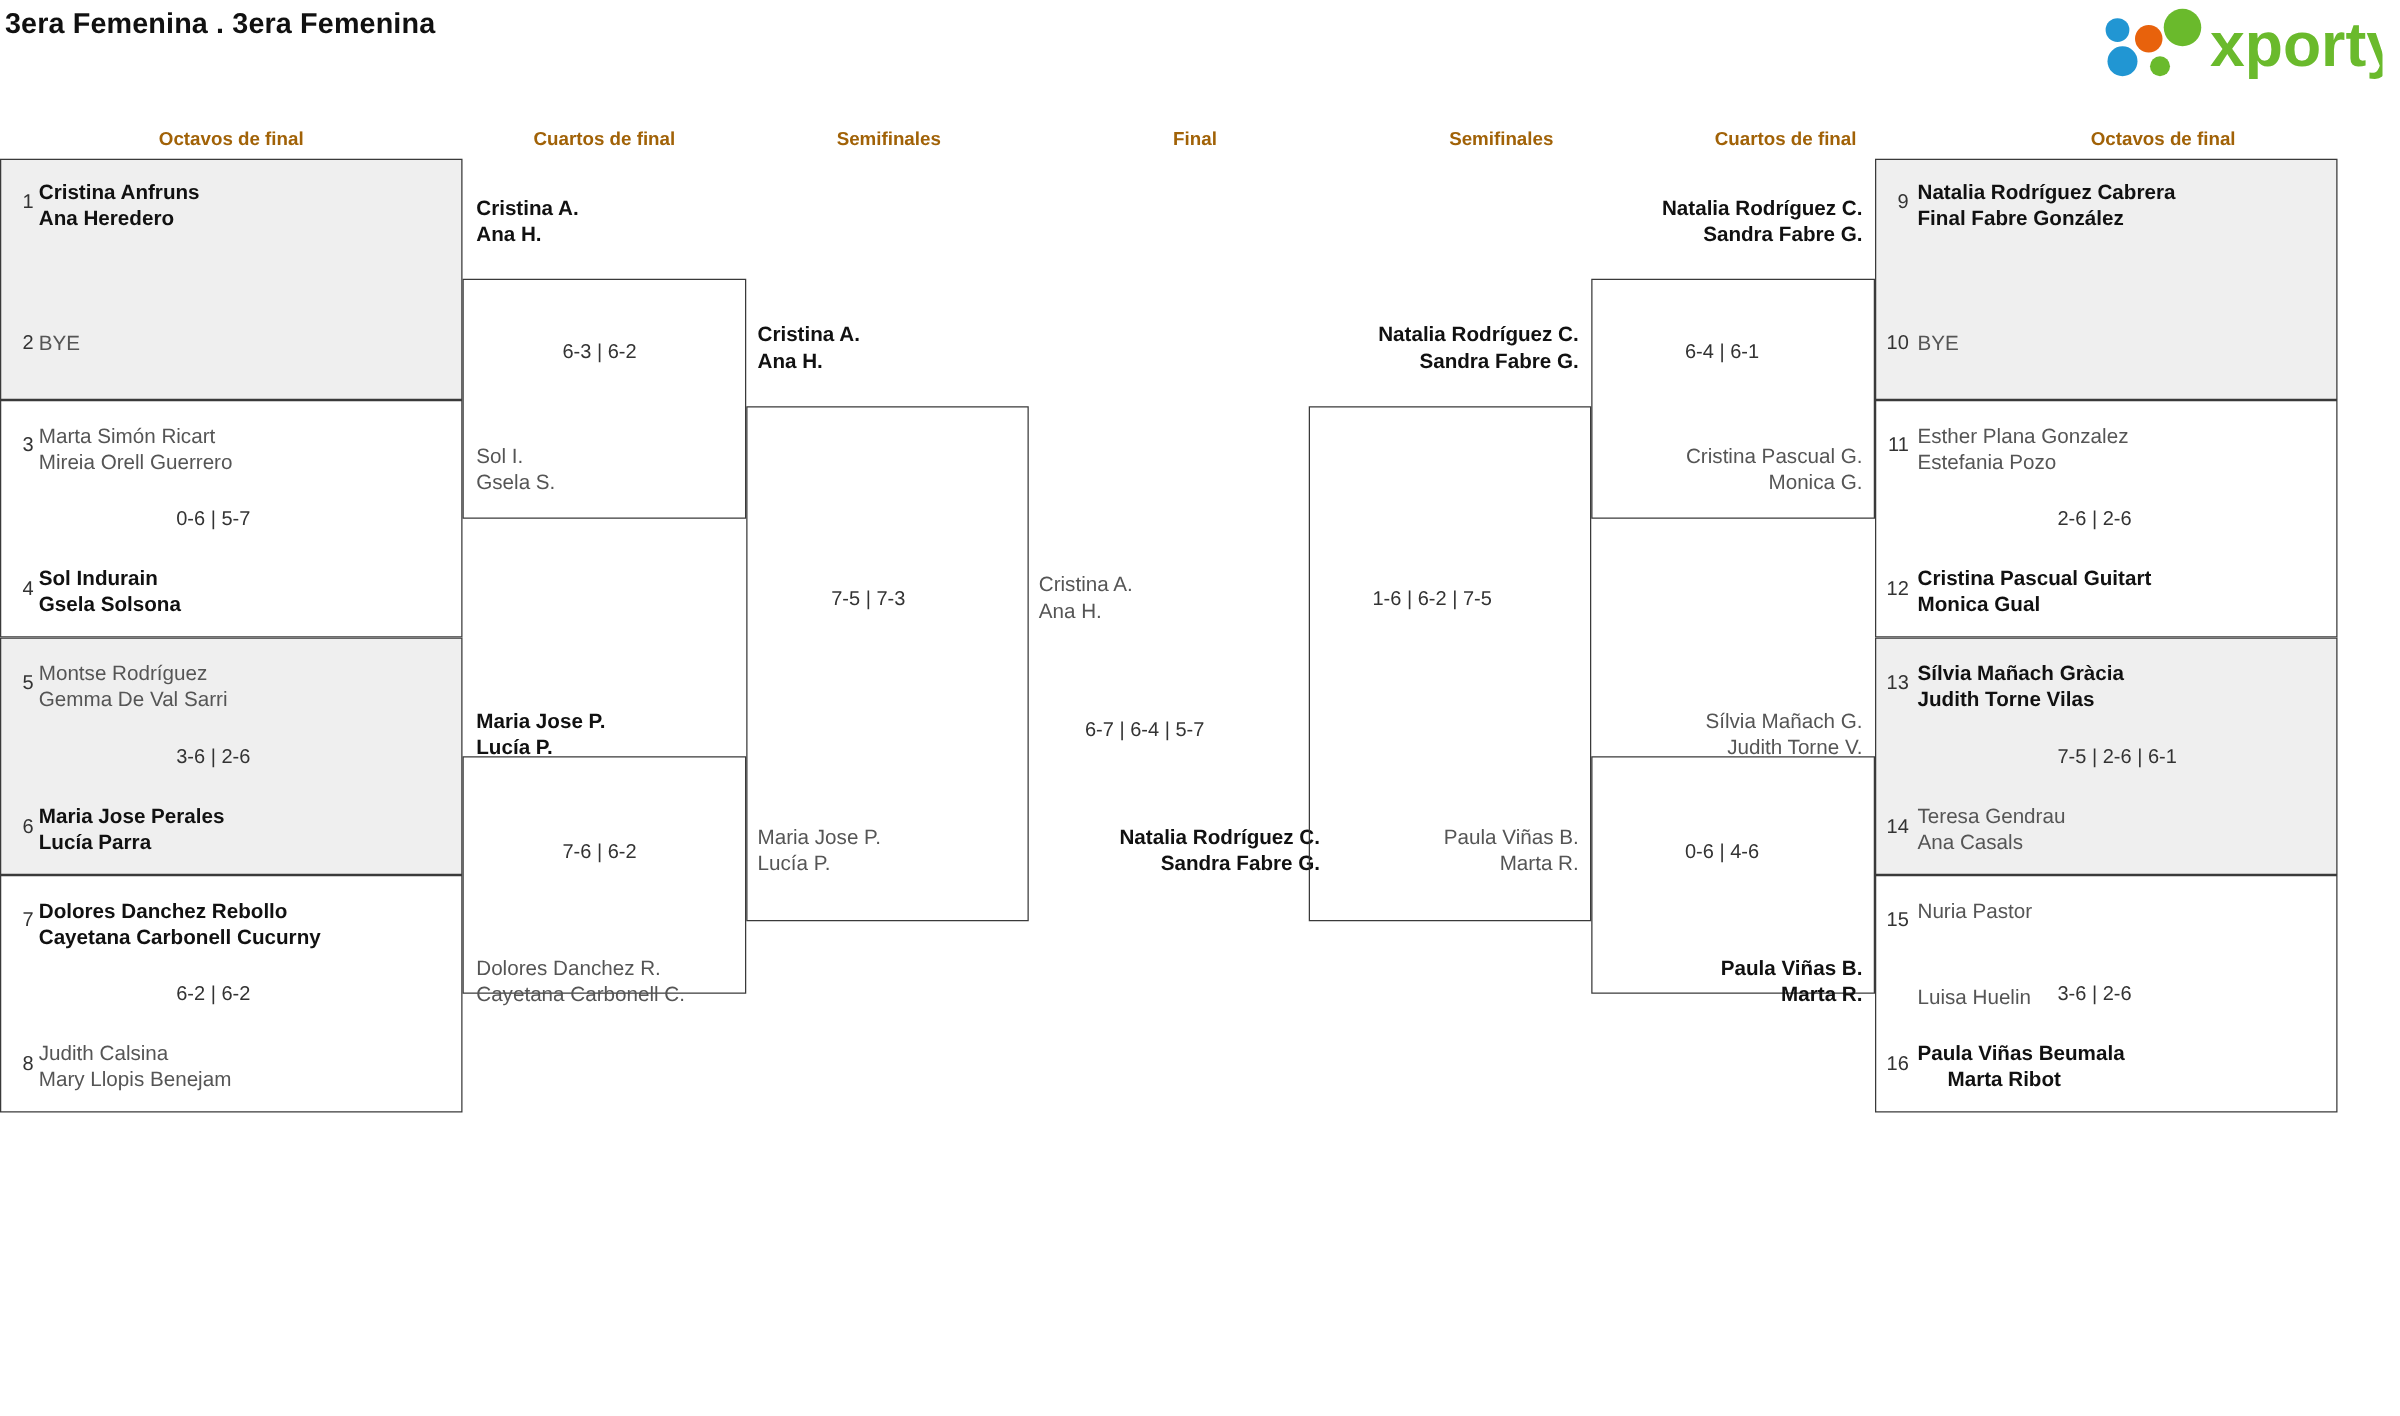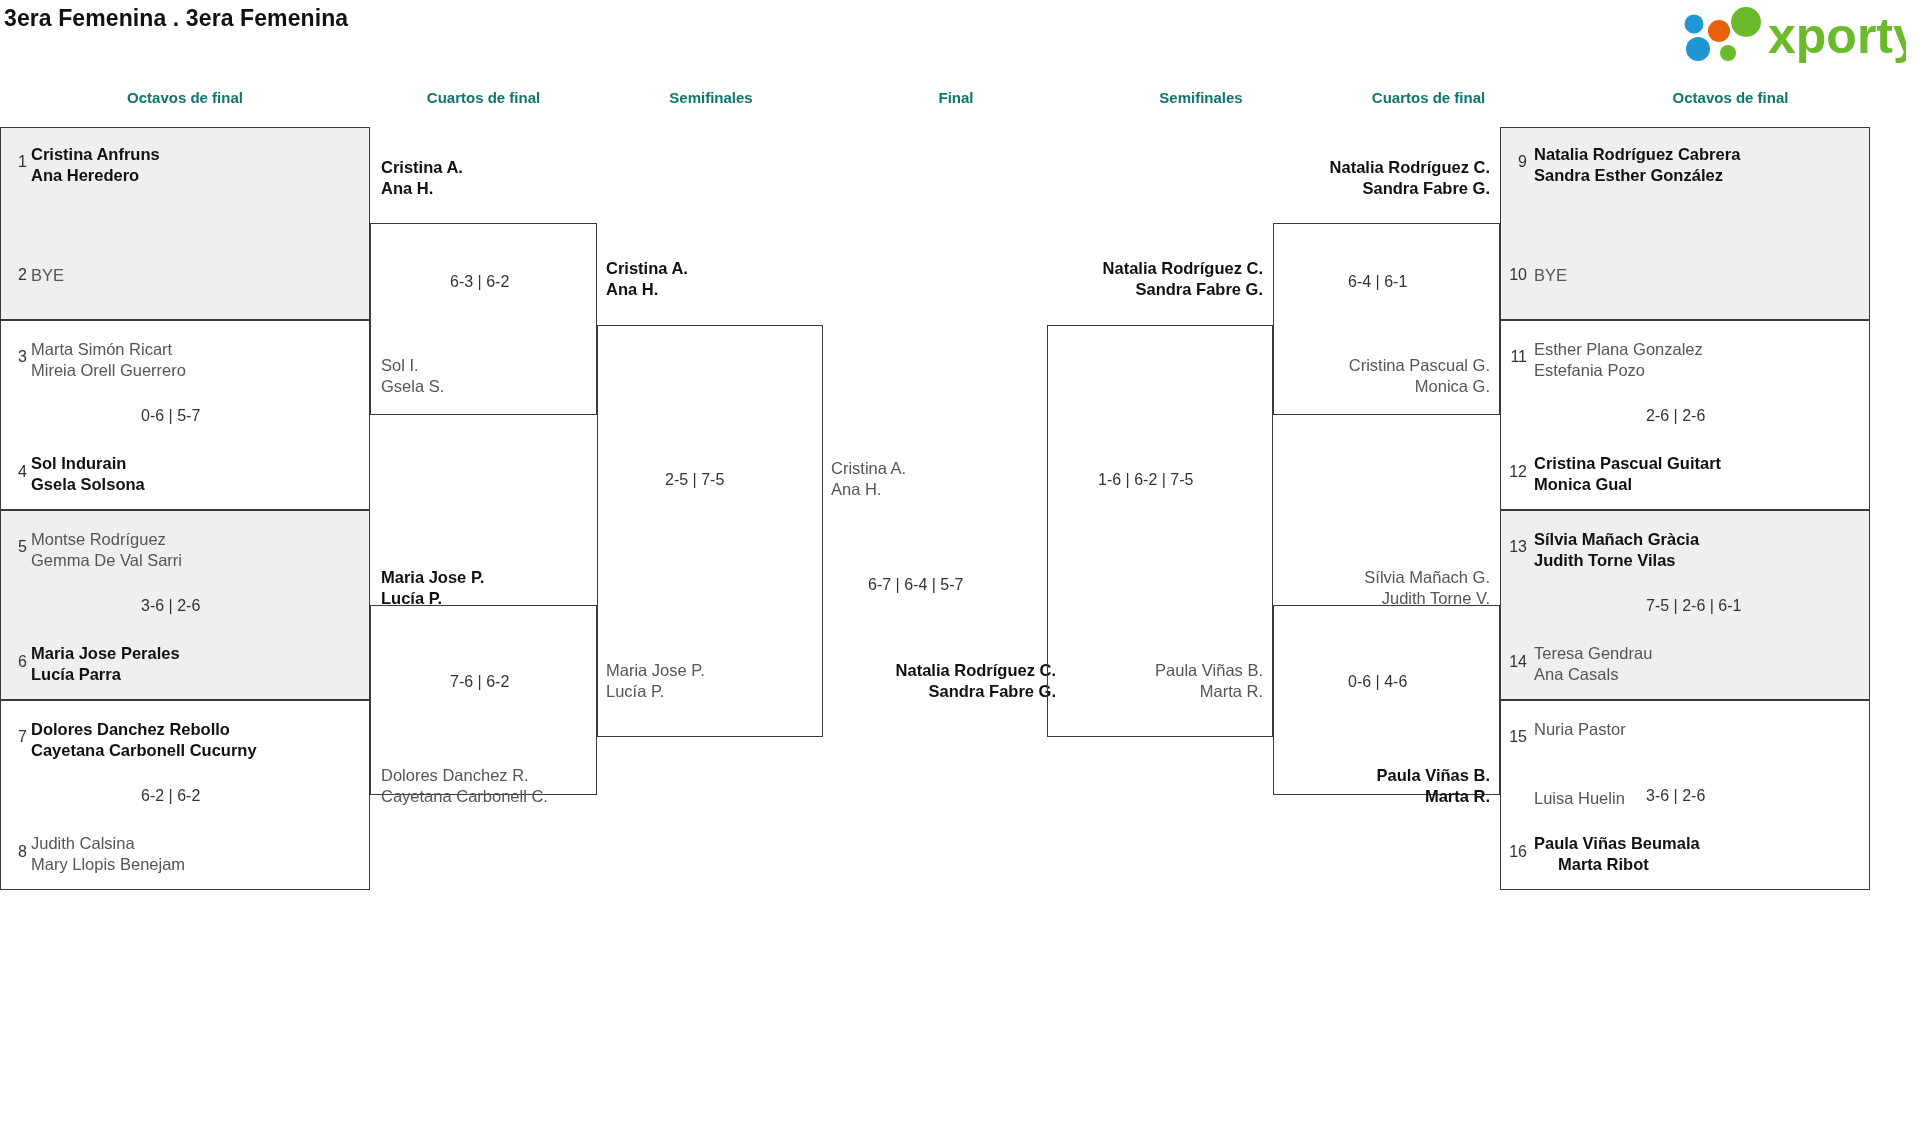--- a/index.html
+++ b/index.html
@@ -12,22 +12,22 @@
 
   
   #title{left:4px;top:4px;width:900px;}
   #title div{font-size:23px;font-weight:700;line-height:28px;color:#111;letter-spacing:.1px;}
 
   #logo{right:14px;top:6px;width:230px;height:58px;}
   #logo svg{display:block;}
 
   
   .rh{
-    font-size:15px;font-weight:600;color:#0f766e;text-align:center;
-    top:88px;height:20px;line-height:20px;white-space:nowrap;
+    font-size:15px;font-weight:600;color:#a16207;text-align:center;
+    top:102px;height:20px;line-height:20px;white-space:nowrap;
   }
 
   
   .cell{box-sizing:border-box;overflow:hidden;}
   .seedbox{
     box-sizing:border-box;border:1px solid #3a3a3a;background:#fff;
   }
   .seedbox.gray{background:#efefef;}
 
   .num{
@@ -121,21 +121,21 @@
 <div class="abs conn" style="left:370px;top:605px;width:227px;height:190px;"></div>
 <div class="abs nm win" style="left:381px;top:567px;">Maria Jose P.</div>
 <div class="abs nm win" style="left:381px;top:588px;">Lucía P.</div>
 <div class="abs sc" style="left:450px;top:672px;">7-6 | 6-2</div>
 <div class="abs nm" style="left:381px;top:765px;">Dolores Danchez R.</div>
 <div class="abs nm" style="left:381px;top:786px;">Cayetana Carbonell C.</div>
 
 <div class="abs conn" style="left:597px;top:325px;width:226px;height:412px;"></div>
 <div class="abs nm win" style="left:606px;top:258px;">Cristina A.</div>
 <div class="abs nm win" style="left:606px;top:279px;">Ana H.</div>
-<div class="abs sc" style="left:665px;top:470px;">2-5 | 7-5</div>
+<div class="abs sc" style="left:665px;top:470px;">7-5 | 7-3</div>
 <div class="abs nm" style="left:606px;top:660px;">Maria Jose P.</div>
 <div class="abs nm" style="left:606px;top:681px;">Lucía P.</div>
 
 <div class="abs nm" style="left:831px;top:458px;">Cristina A.</div>
 <div class="abs nm" style="left:831px;top:479px;">Ana H.</div>
 <div class="abs sc" style="left:868px;top:575px;">6-7 | 6-4 | 5-7</div>
 <div class="abs nm win" style="left:851px;top:660px;width:205px;text-align:right;">Natalia Rodríguez C.</div>
 <div class="abs nm win" style="left:851px;top:681px;width:205px;text-align:right;">Sandra Fabre G.</div>
 
 <div class="abs conn" style="left:1047px;top:325px;width:226px;height:412px;"></div>
@@ -155,21 +155,21 @@
 <div class="abs conn" style="left:1273px;top:605px;width:227px;height:190px;"></div>
 <div class="abs nm" style="left:1280px;top:567px;width:210px;text-align:right;">Sílvia Mañach G.</div>
 <div class="abs nm" style="left:1280px;top:588px;width:210px;text-align:right;">Judith Torne V.</div>
 <div class="abs sc" style="left:1348px;top:672px;">0-6 | 4-6</div>
 <div class="abs nm win" style="left:1280px;top:765px;width:210px;text-align:right;">Paula Viñas B.</div>
 <div class="abs nm win" style="left:1280px;top:786px;width:210px;text-align:right;">Marta R.</div>
 
 <div class="abs seedbox gray cell" style="left:1500px;top:127px;width:370px;height:193px;">
   <div class="num" style="left:0px;top:25px;">9</div>
   <div class="nm win" style="left:33px;top:16px;">Natalia Rodríguez Cabrera</div>
-  <div class="nm win" style="left:33px;top:37px;">Sandra Esther González</div>
+  <div class="nm win" style="left:33px;top:37px;">Final Fabre González</div>
   <div class="sc" style="left:145px;top:88px;"></div>
   <div class="num" style="left:0px;top:138px;">10</div>
   <div class="nm" style="left:33px;top:137px;">BYE</div>
 </div>
 
 <div class="abs seedbox cell" style="left:1500px;top:320px;width:370px;height:190px;">
   <div class="num" style="left:0px;top:27px;">11</div>
   <div class="nm" style="left:33px;top:18px;">Esther Plana Gonzalez</div>
   <div class="nm" style="left:33px;top:39px;">Estefania Pozo</div>
   <div class="sc" style="left:145px;top:85px;">2-6 | 2-6</div>

